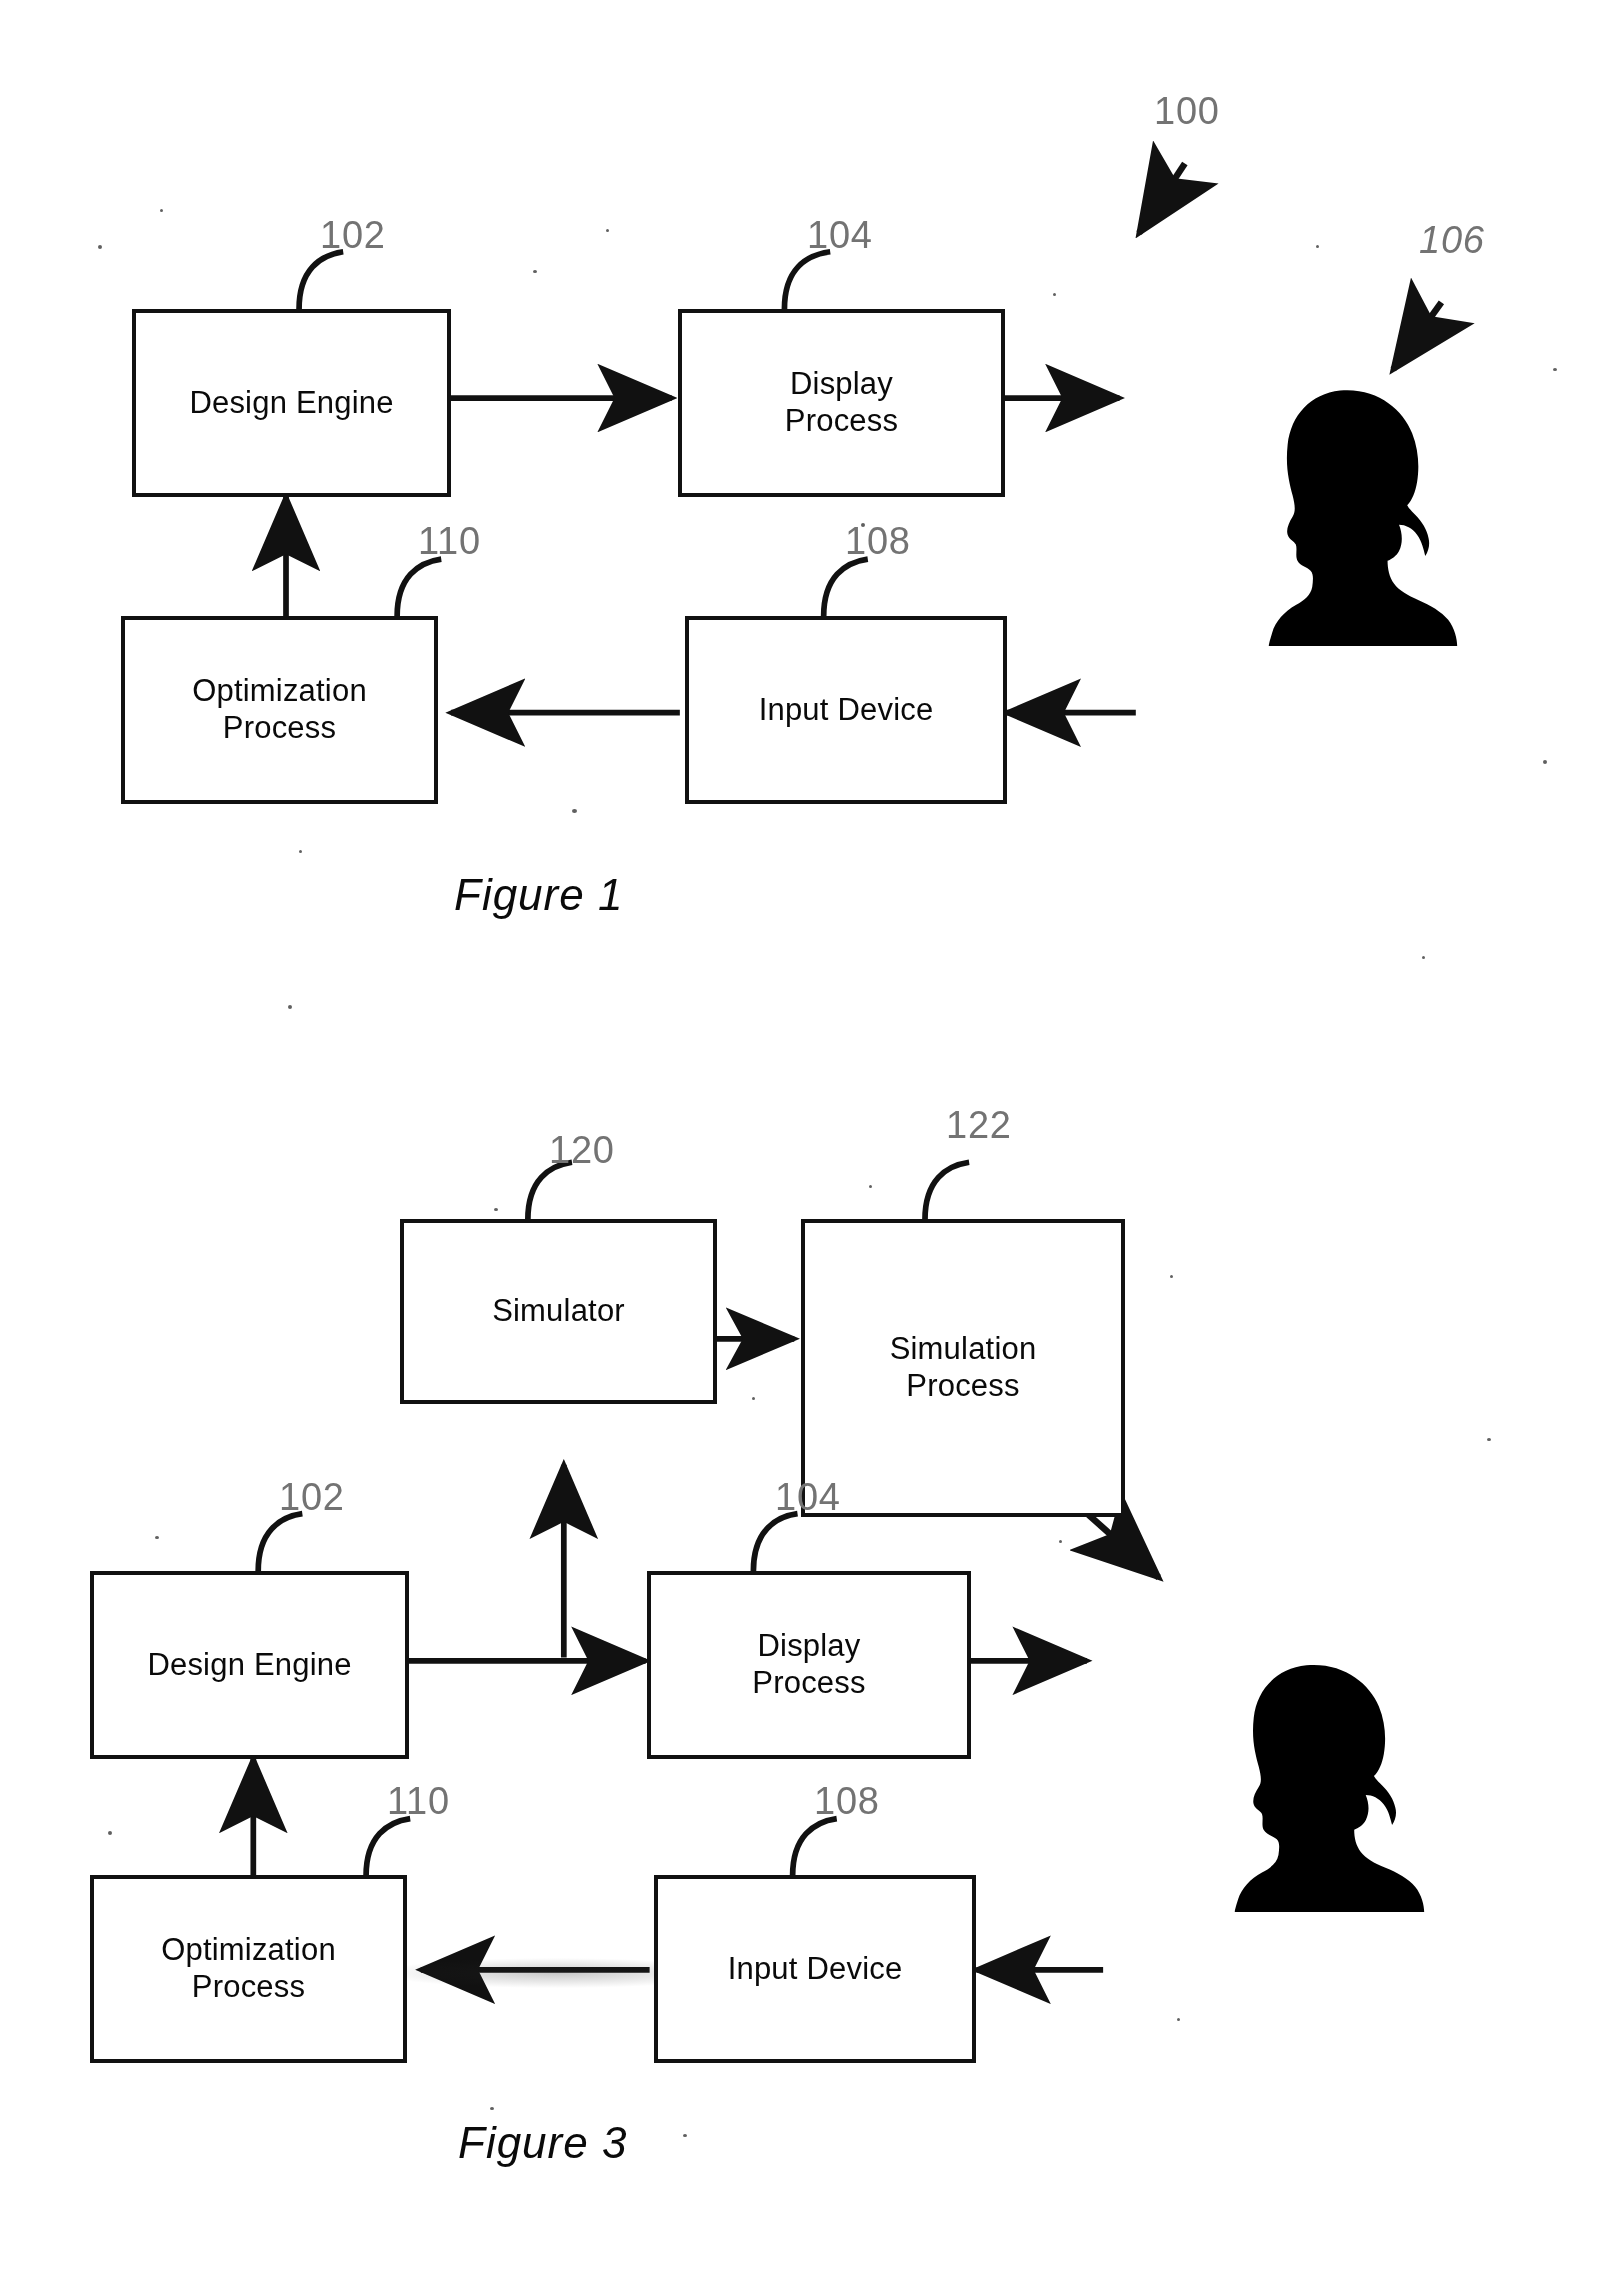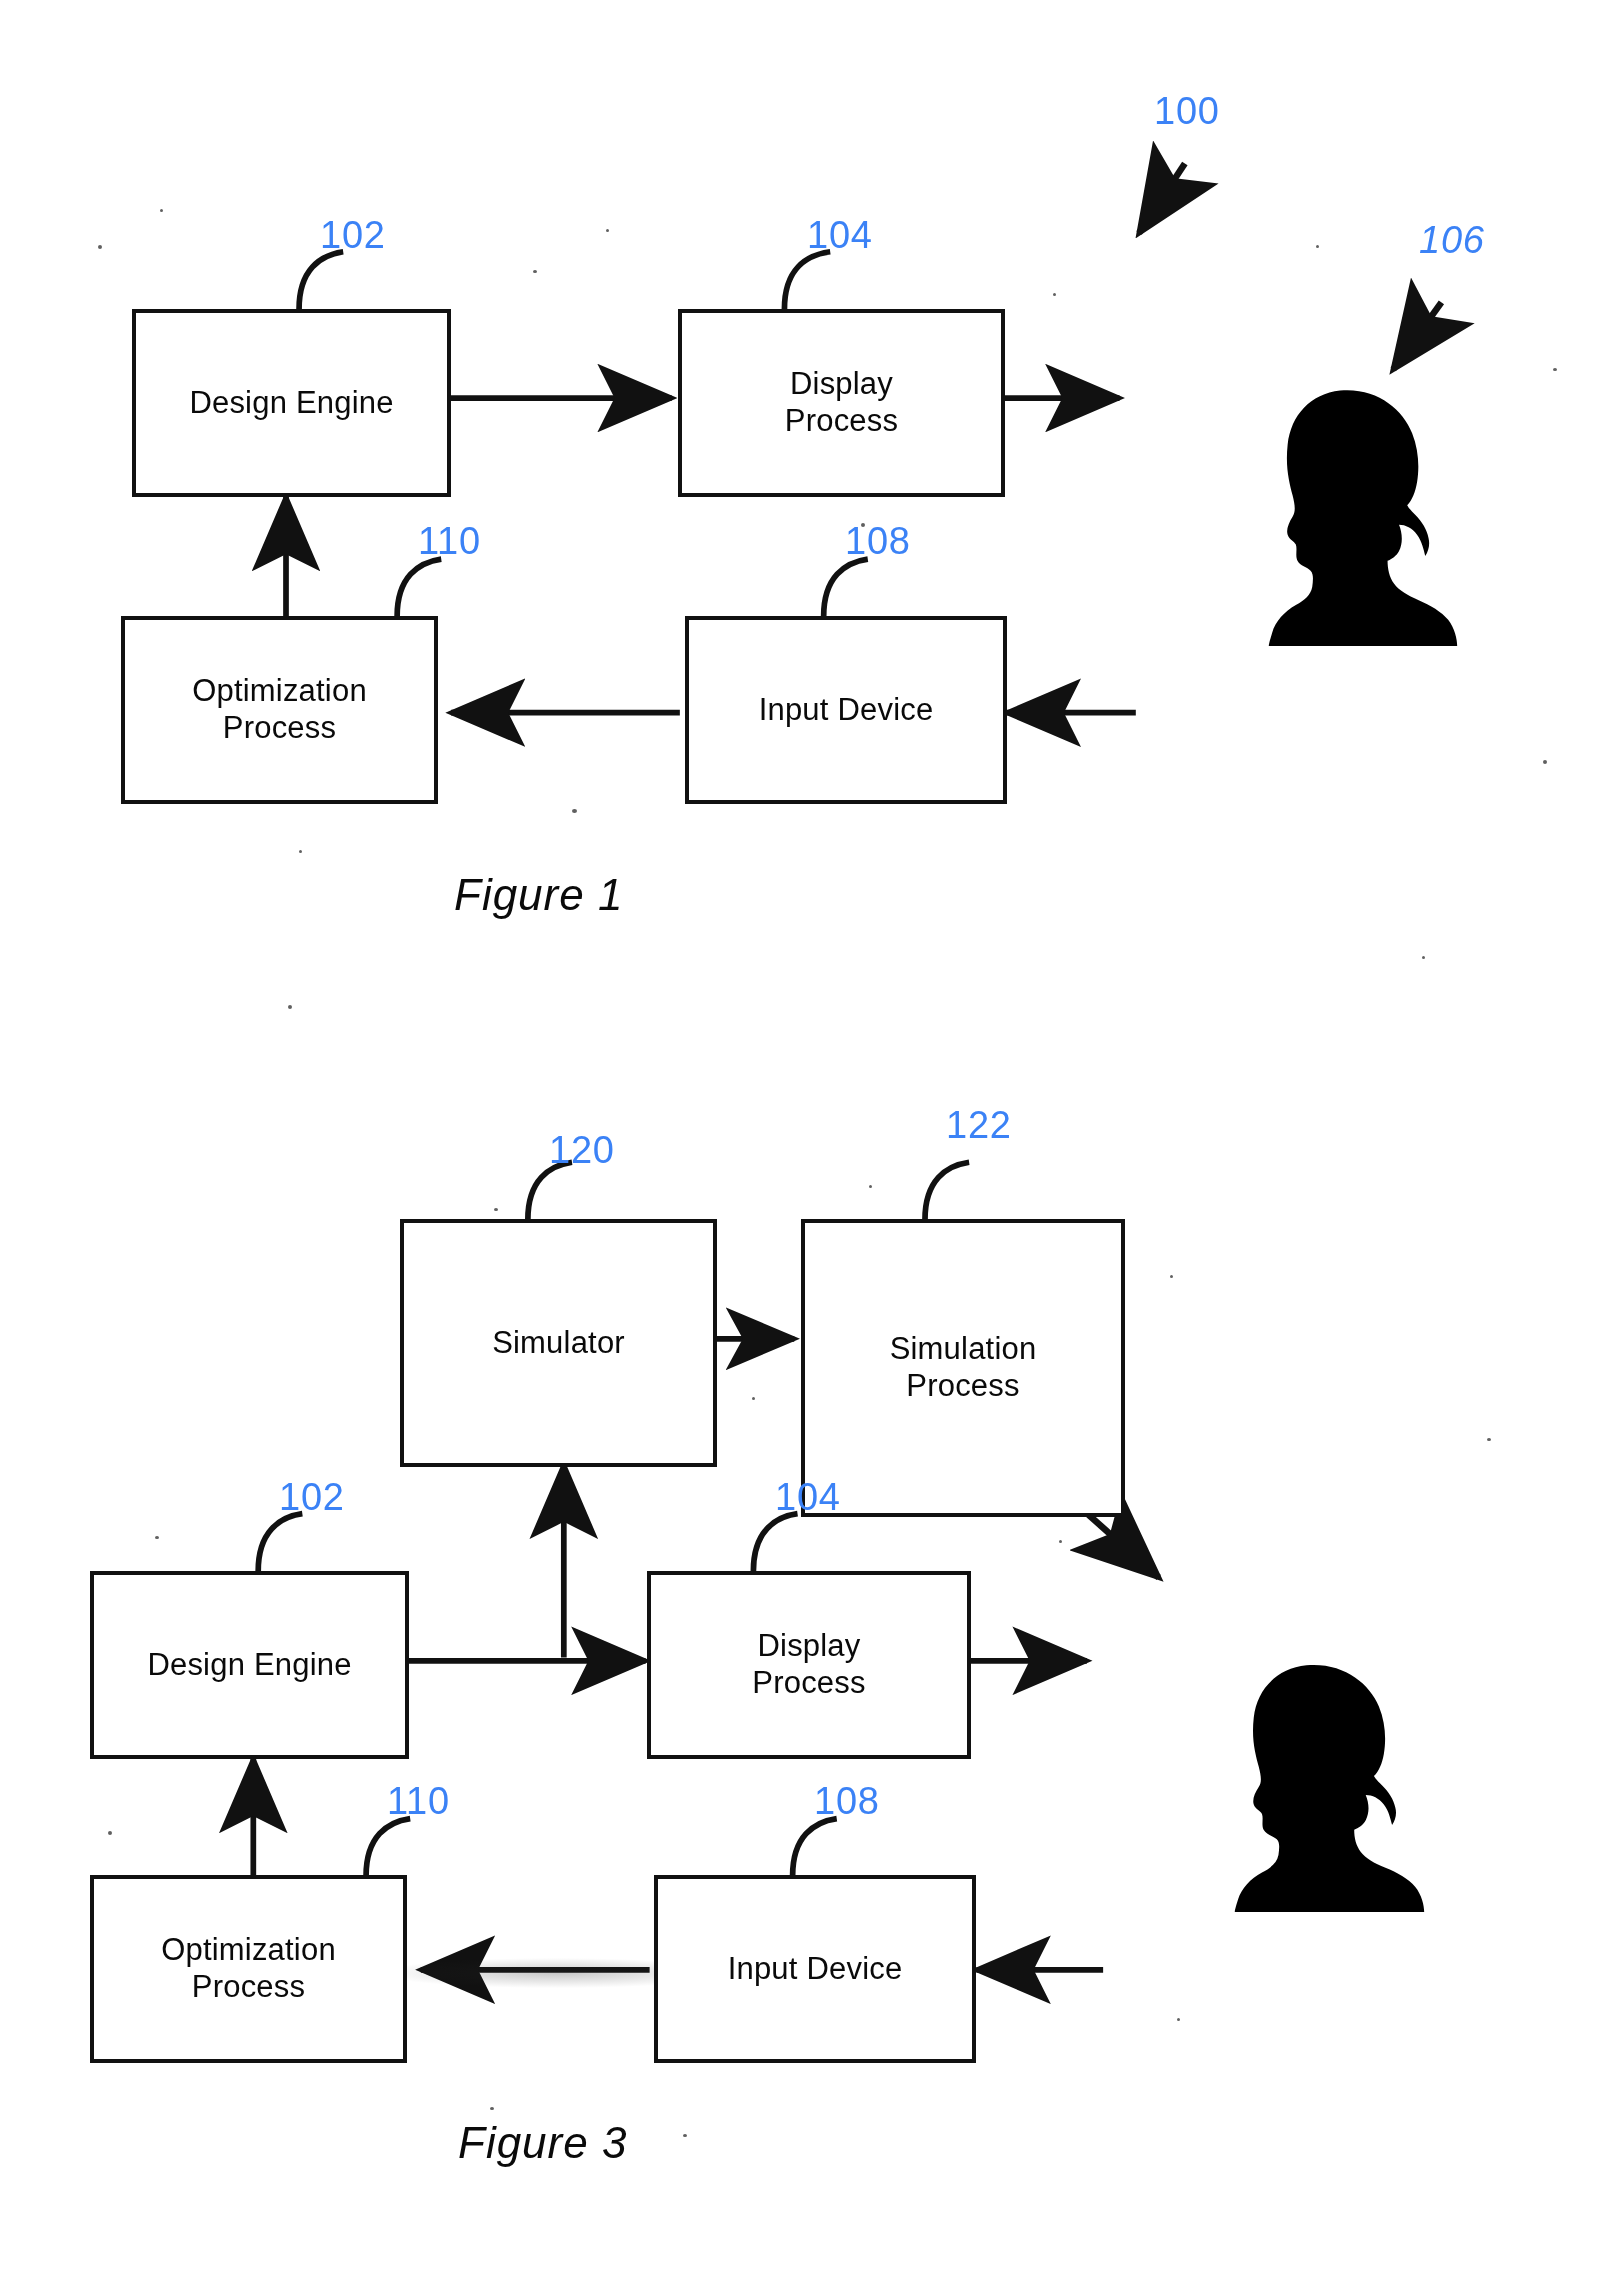--- a/index.html
+++ b/index.html
@@ -43,21 +43,21 @@
     color: #0a0a0a;
     z-index: 4;
   }
   .node span { display: block; padding: 0 6.5px; }
 
   
   .ref {
     position: absolute;
     font-size: 38px;
     letter-spacing: 0.8px;
-    color: #3b82f6;
+    color: #737373;
     z-index: 6;
     white-space: nowrap;
   }
   
   .caption {
     position: absolute;
     font-size: 44px;
     letter-spacing: 1px;
     color: #0a0a0a;
     z-index: 6;
@@ -207,21 +207,21 @@
   </div>
 
   <div class="ref" style="left:845px; top:520px;">108</div>
   <div class="node" style="left:685px; top:616px; width:322px; height:188px;">
     <span>Input Device</span>
   </div>
 
   <div class="caption" style="left:454px; top:870px;">Figure 1</div>
 
   <div class="ref" style="left:549px; top:1129px;">120</div>
-  <div class="node" style="left:400px; top:1219px; width:317px; height:248px;">
+  <div class="node" style="left:400px; top:1219px; width:317px; height:185px;">
     <span>Simulator</span>
   </div>
 
   <div class="ref" style="left:946px; top:1104px;">122</div>
   <div class="node" style="left:801px; top:1219px; width:324px; height:298px; flex-direction:column;">
     <span>Simulation</span>
     <span>Process</span>
   </div>
 
   <div class="ref" style="left:279px; top:1476px;">102</div>

